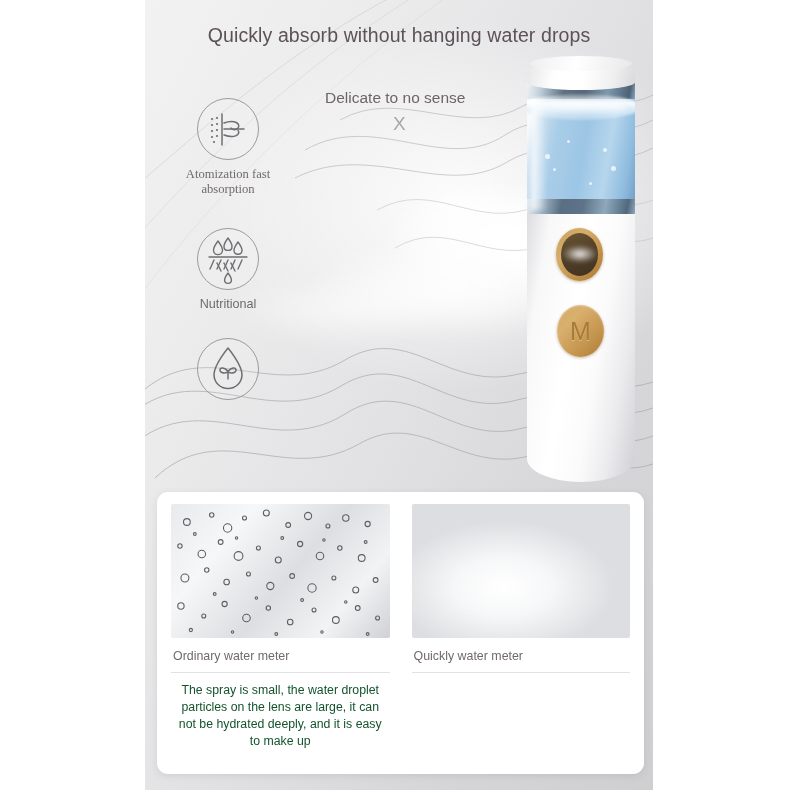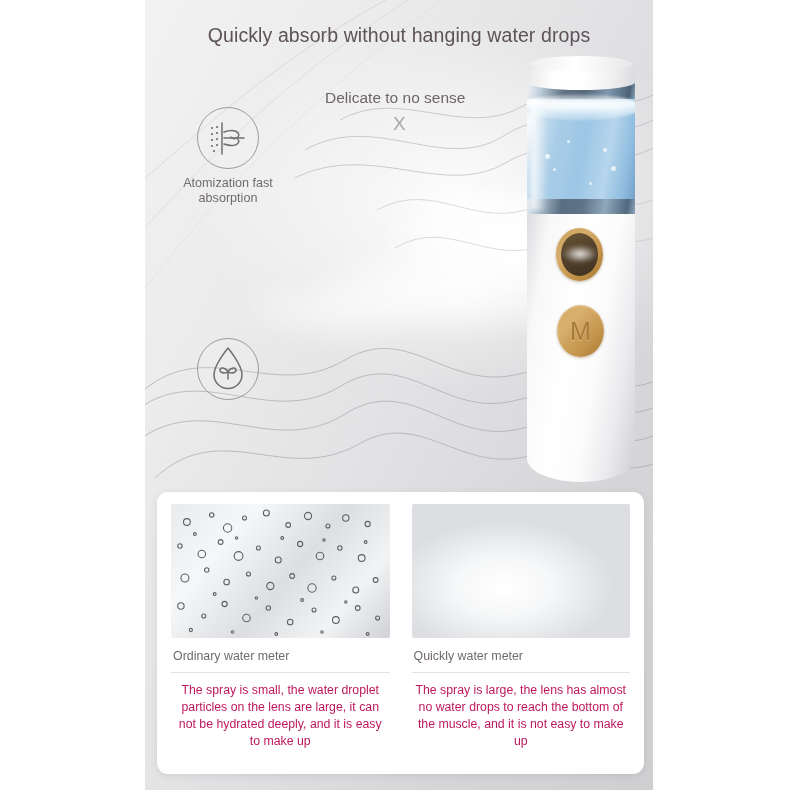--- a/index.html
+++ b/index.html
@@ -128,21 +128,21 @@
   }
   .feature .circle svg { display: block; }
   .feature .caption {
     margin-top: 7px;
     font-size: 12.6px;
     line-height: 1.22;
     color: #716a6d;
     white-space: pre-line;
   }
 
-  .feature-1 { left: 8px;  top: 107px; }
+  .feature-1 { left: 8px;  top: 98px; font-family: Liberation Serif, serif; }
   .feature-2 { left: 8px;  top: 228px; }
   .feature-3 { left: 8px;  top: 338px; }
 
   
   .device {
     position: absolute;
     left: 527px;
     top: 60px;
     width: 108px;
     height: 428px;
@@ -309,21 +309,21 @@
   }
   .col-rule {
     margin-top: 9px;
     height: 1px;
     background: #e2e2e4;
   }
   .col-body {
     margin-top: 9px;
     font-size: 12.3px;
     line-height: 1.38;
-    color: #be185d;
+    color: #14532d;
     text-align: center;
     padding: 0 2px;
   }
 </style>
 </head>
 <body>
 
 <div id="page">
 
   <div class="panel">
@@ -383,20 +383,42 @@
             <circle cx="14" cy="38" r="1.1"></circle>
               <circle cx="19" cy="37" r="1.1"></circle>
             <circle cx="16" cy="43" r="1.1"></circle>
           </g>
         </svg>
       </div>
       <div class="caption">Atomization fast
 absorption</div>
     </div>
 
+    <div class="feature feature-2">
+      <div class="circle">
+        <svg width="60" height="60" viewBox="0 0 60 60">
+          <g stroke="#6f6e71" stroke-width="1.4" fill="none" stroke-linecap="round" stroke-linejoin="round">
+            <path d="M20,12 C20,12 15.5,18 15.5,21.2 C15.5,23.8 17.6,25.6 20,25.6 C22.4,25.6 24.5,23.8 24.5,21.2 C24.5,18 20,12 20,12 Z"></path>
+            <path d="M30,9 C30,9 26,14.5 26,17.4 C26,19.8 27.8,21.4 30,21.4 C32.2,21.4 34,19.8 34,17.4 C34,14.5 30,9 30,9 Z"></path>
+            <path d="M40,13 C40,13 36,18.4 36,21.2 C36,23.6 37.8,25.2 40,25.2 C42.2,25.2 44,23.6 44,21.2 C44,18.4 40,13 40,13 Z"></path>
+            <line x1="11" y1="28" x2="49" y2="28"></line>
+            <line x1="16" y1="31" x2="12" y2="40"></line>
+            <line x1="23" y1="31" x2="19" y2="40"></line>
+            <line x1="30" y1="31" x2="26" y2="40"></line>
+            <line x1="37" y1="31" x2="33" y2="40"></line>
+            <line x1="44" y1="31" x2="40" y2="40"></line>
+            <line x1="19" y1="34" x2="23" y2="42"></line>
+            <line x1="26" y1="34" x2="30" y2="42"></line>
+            <line x1="33" y1="34" x2="37" y2="42"></line>
+            <path d="M30,44 C30,44 26.6,48.6 26.6,51 C26.6,53 28.2,54.4 30,54.4 C31.8,54.4 33.4,53 33.4,51 C33.4,48.6 30,44 30,44 Z"></path>
+          </g>
+        </svg>
+      </div>
+      <div class="caption">Nutritional</div>
+    </div>
 
     <div class="feature feature-3">
       <div class="circle">
         <svg width="60" height="60" viewBox="0 0 60 60">
           <g stroke="#6f6e71" stroke-width="1.5" fill="none" stroke-linecap="round" stroke-linejoin="round">
             <path d="M30,9 C30,9 16,26 16,35.5 C16,43.6 22.3,49.5 30,49.5 C37.7,49.5 44,43.6 44,35.5 C44,26 30,9 30,9 Z"></path>
             <path d="M30,40 C30,36 30,33.5 30,31.5"></path>
             <path d="M30,32.5 C26.5,28 22.5,28.5 22,30.5 C21.5,32.8 25,35.5 30,33"></path>
             <path d="M30,32.5 C33.5,28 37.5,28.5 38,30.5 C38.5,32.8 35,35.5 30,33"></path>
           </g>
@@ -503,19 +525,18 @@
         </div>
         <div class="col-title">Ordinary water meter</div>
         <div class="col-rule"></div>
         <div class="col-body">The spray is small, the water droplet particles on the lens are large, it can not be hydrated deeply, and it is easy to make up</div>
       </div>
 
       <div class="col">
         <div class="photo photo-upgrade"></div>
         <div class="col-title">Quickly water meter</div>
         <div class="col-rule"></div>
-        <div class="col-body">The spray is large, the lens has almost no water drops to reach the bottom of the muscle, and it is not easy to make up</div>
       </div>
 
     </div>
   </div>
 
 </div>
 
 </body></html>

